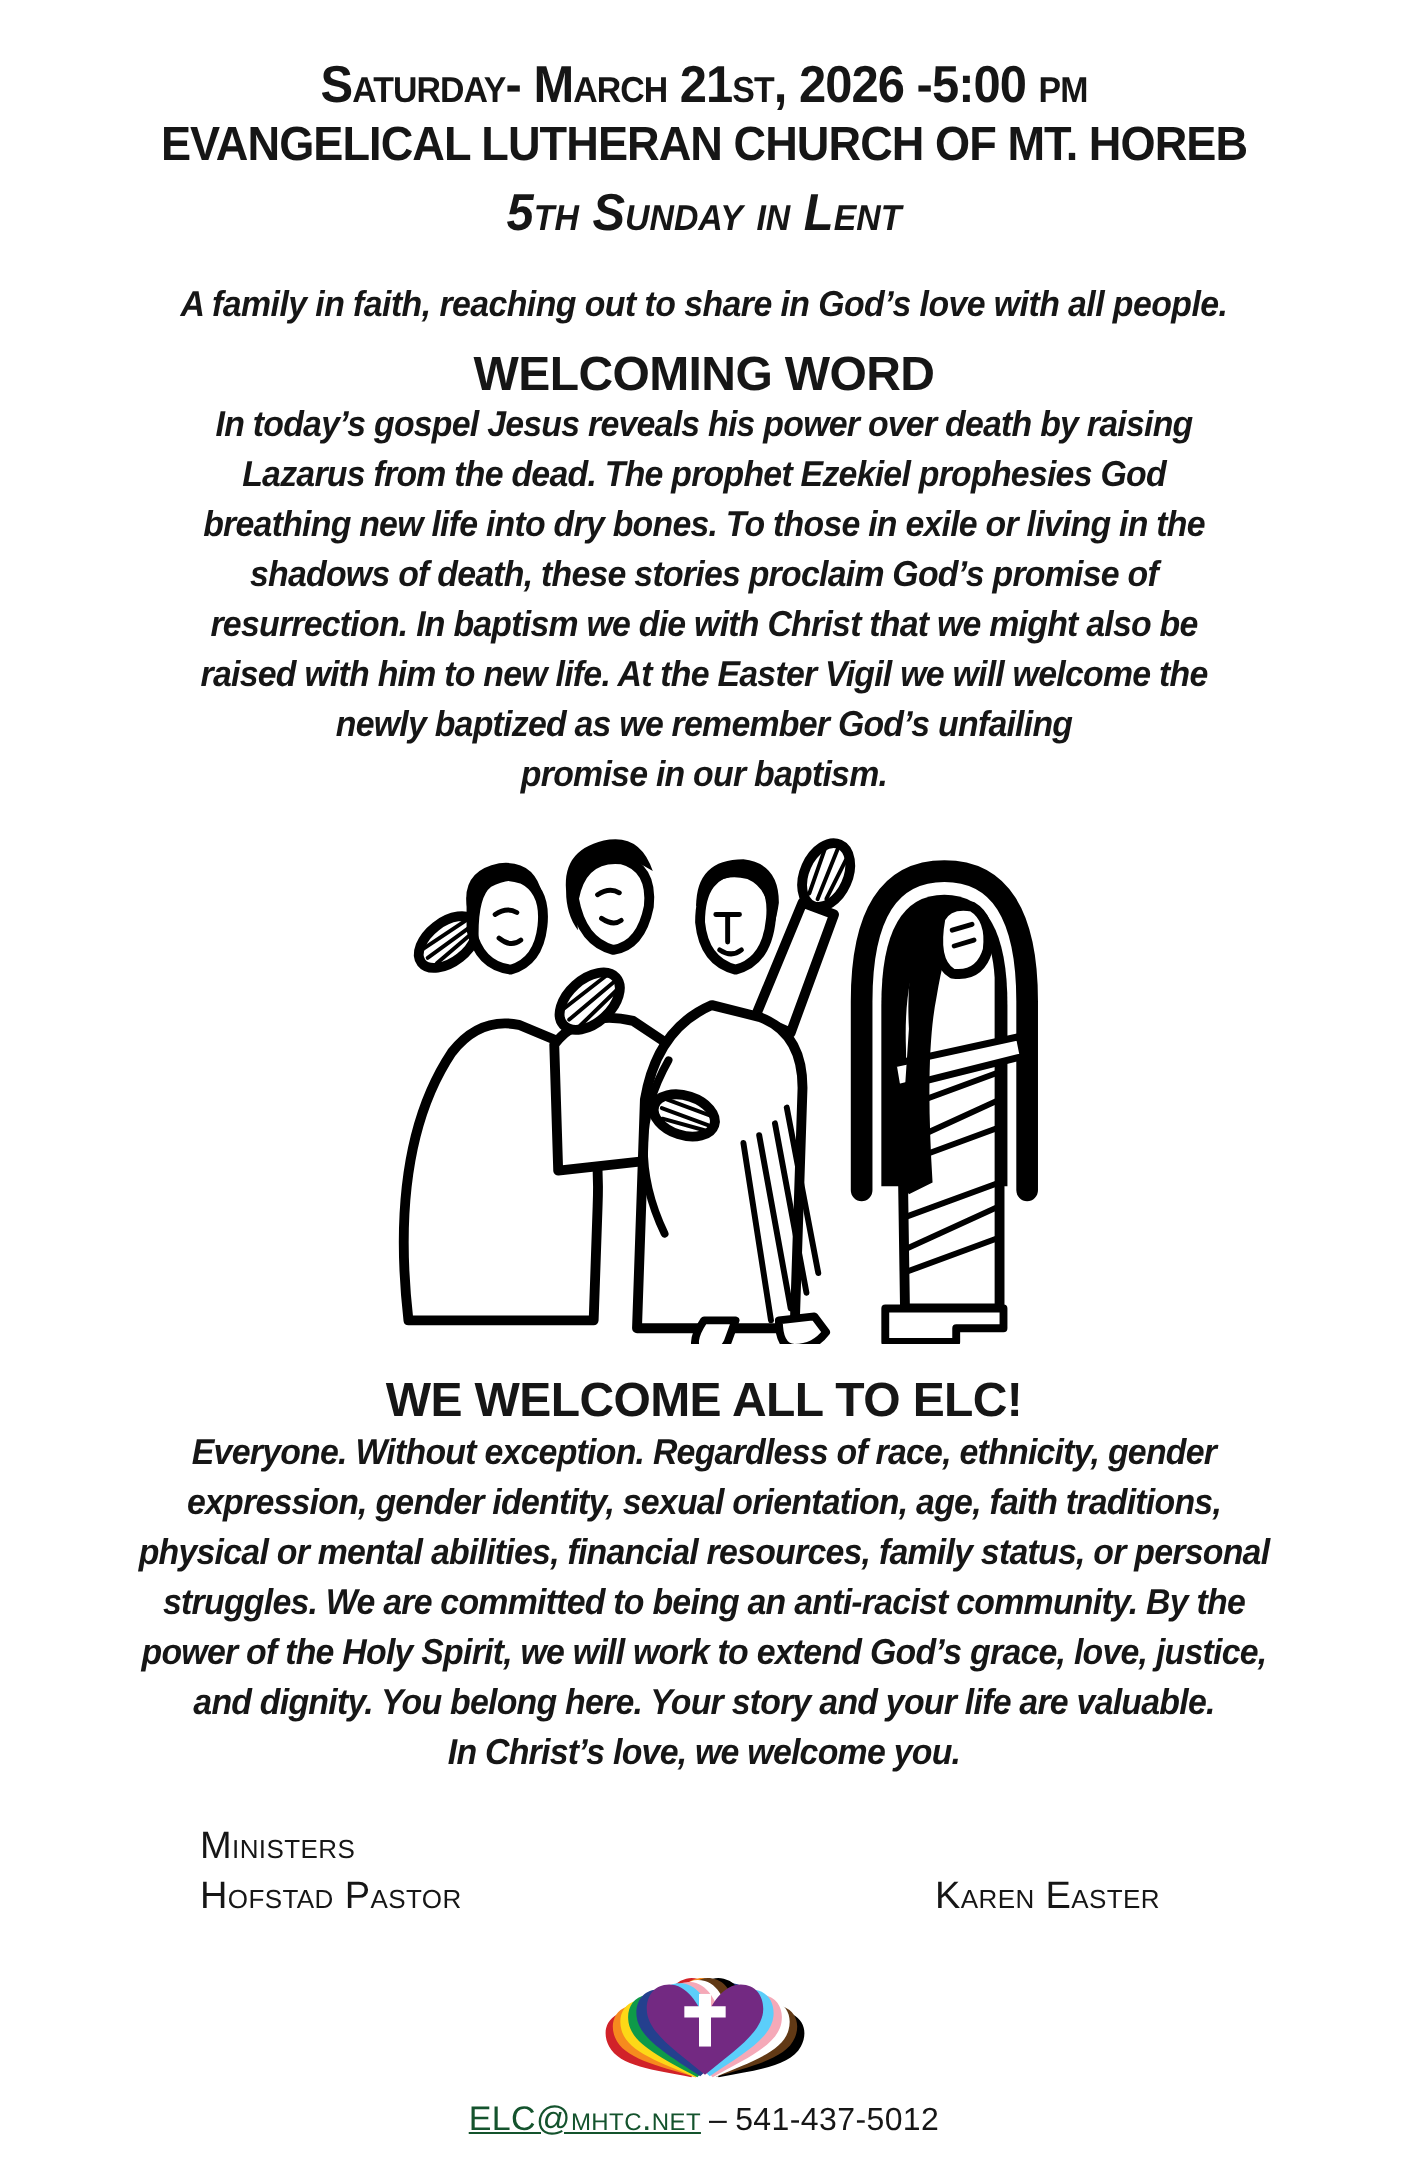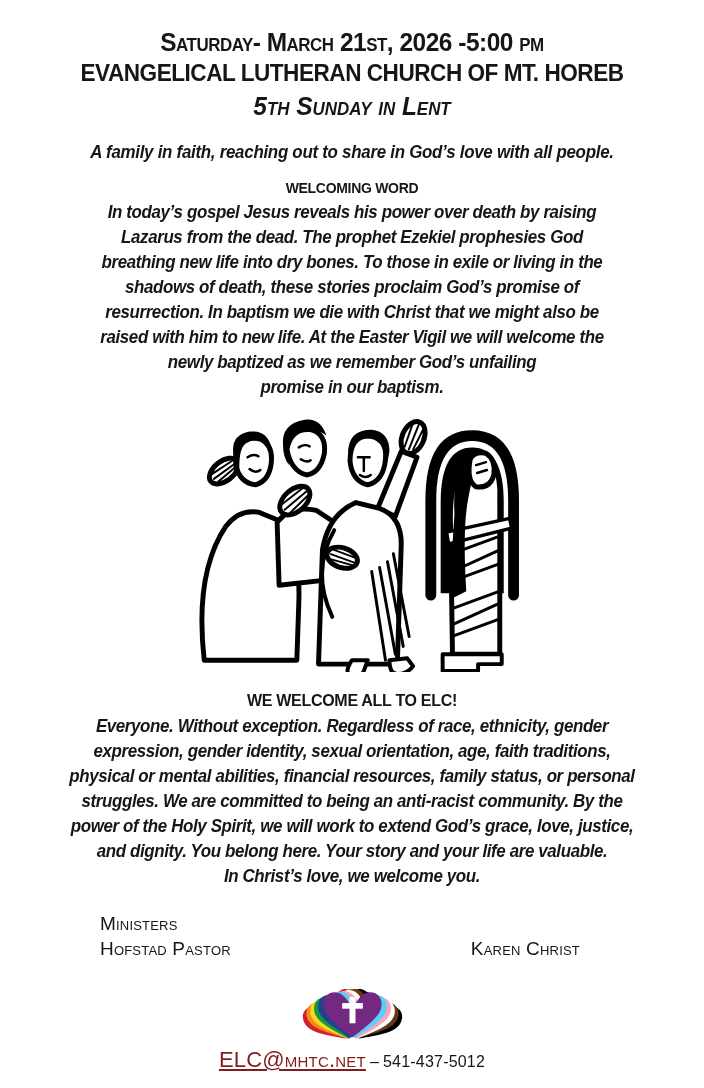--- a/index.html
+++ b/index.html
@@ -21,47 +21,47 @@
   }
   .sunday-line {
     font-size:26px; line-height:32px; font-weight:bold; font-style:italic;
     font-variant:small-caps; letter-spacing:0px; margin-top:2px;
   }
   .tagline {
     margin-top:18px; font-size:18px; line-height:24px;
     font-style:italic; font-weight:bold; letter-spacing:-0.3px;
   }
   .section-heading {
-    margin-top:12px; font-size:14px; line-height:24px; font-weight:bold;
+    margin-top:12px; font-size:24px; line-height:24px; font-weight:bold;
     letter-spacing:-0.3px;
   }
   .body-para {
     font-size:18px; line-height:25px; font-weight:bold; font-style:italic;
     letter-spacing:-0.4px; white-space:pre-line;
   }
   .illustration-wrap {
     margin-top:6px; height:266px; display:flex; justify-content:center;
   }
   .welcome-heading {
-    margin-top:16px; font-size:16px; line-height:26px; font-weight:bold;
+    margin-top:16px; font-size:24px; line-height:26px; font-weight:bold;
     letter-spacing:-0.3px;
   }
   .ministers {
     margin-left:100px; width:480px; margin-top:22px;
     font-size:19px; line-height:25px; font-variant:small-caps; letter-spacing:0.2px;
   }
   .ministers .row { display:flex; justify-content:space-between; }
   .ministers .right { text-align:right; }
   .logo-wrap { margin-top:20px; display:flex; justify-content:center; height:62px; }
   .footer {
     margin-top:6px; font-size:16px; line-height:22px; letter-spacing:0.2px;
   }
   .footer a {
-    color:#7f1d1d; text-decoration:underline; font-variant:small-caps;
-    font-size:22px; cursor:pointer;text-align:center;
+    color:#14532d; text-decoration:underline; font-variant:small-caps;
+    font-size:17px; cursor:pointer;text-align:center;
   }
   .footer .sep { margin:0 4px; }
   .woodcut { display:block; }
 </style>
 </head>
 <body>
 
 <div class="sheet">
 
   <div class="center date-line condense">Saturday- March 21st, 2026 -5:00 pm</div>
@@ -158,21 +158,21 @@
 power of the Holy Spirit, we will work to extend God’s grace, love, justice,
 and dignity. You belong here. Your story and your life are valuable.
 In Christ’s love, we welcome you.</div>
 
   <div class="ministers">
     <div class="row">
       <span class="left">Ministers</span>
     </div>
     <div class="row">
       <span class="left">Hofstad Pastor</span>
-      <span class="right">Karen Christ</span>
+      <span class="right">Karen Easter</span>
     </div>
   </div>
 
   <div class="logo-wrap">
 
     <svg viewBox="0 0 120 66" width="113" height="62" aria-hidden="true">
       <defs>
         <path id="heart" d="M0,12 C-3,2 -10,-8 -19,-8 C-27,-8 -31,-2 -31,5 C-31,17 -16,27 0,40 C16,27 31,17 31,5 C31,-2 27,-8 19,-8 C10,-8 3,2 0,12 Z"></path>
       </defs>
       <g transform="translate(60,20)">

